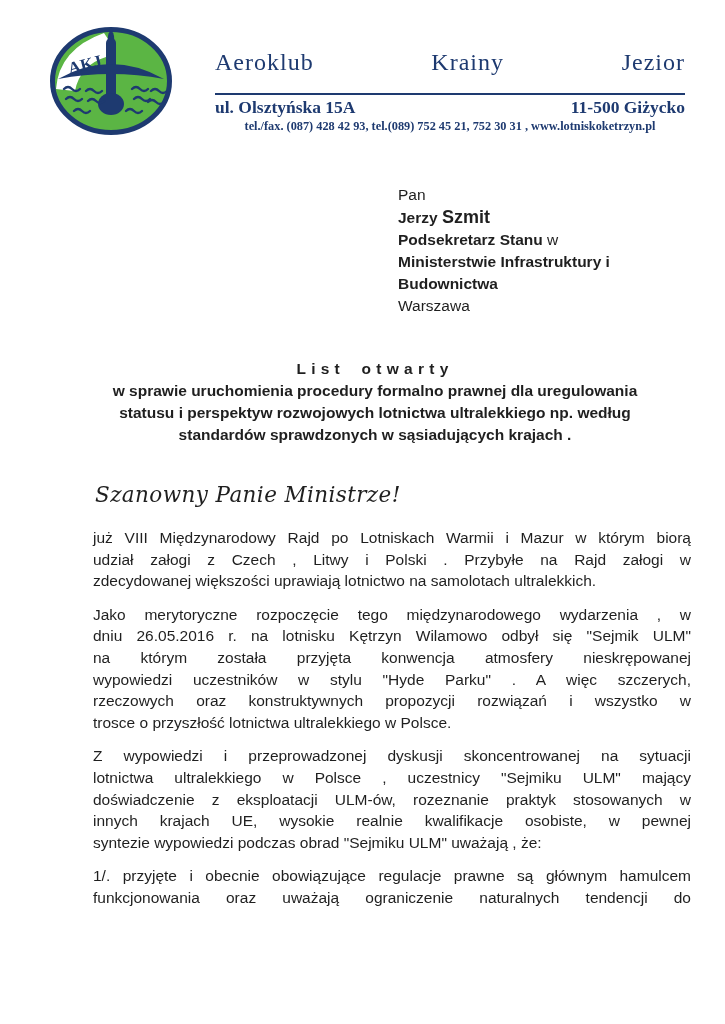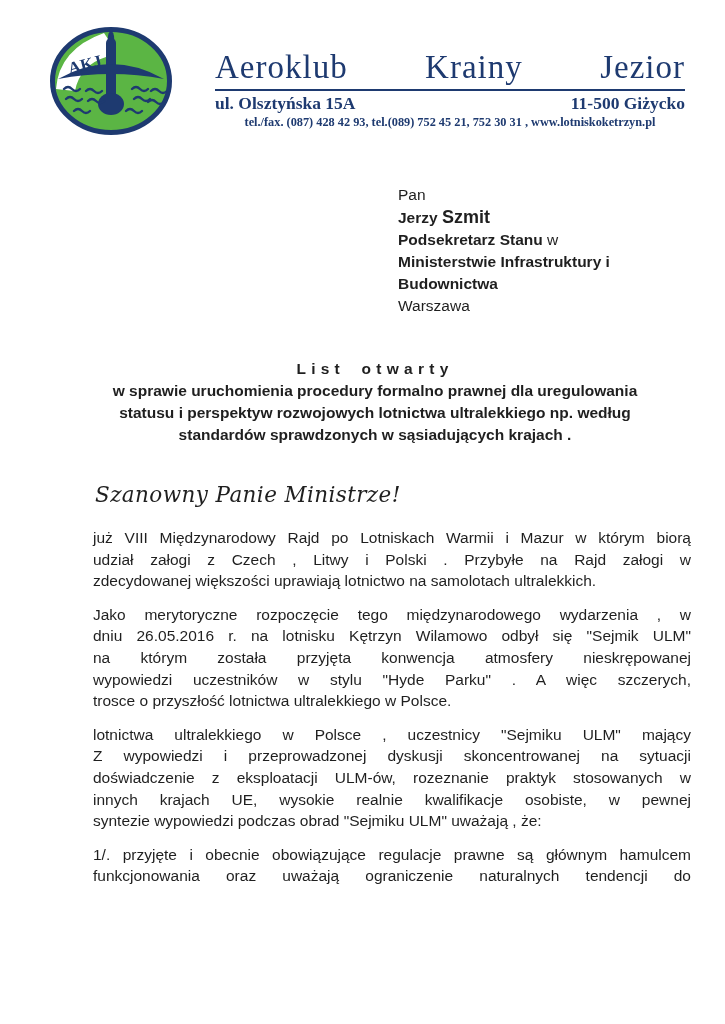--- a/index.html
+++ b/index.html
@@ -23,25 +23,25 @@
     position:absolute;top:27px;left:50px;right:40px;
     display:flex;gap:43px;align-items:flex-start;
   }
   .logo{width:122px;height:108px;flex:0 0 auto;}
   .head-right{
     flex:1;min-width:0;padding-top:22px;
     font-family:"Liberation Serif", serif;
     color:var(--navy);
   }
   .org-name{
-    font-size:33px;line-height:1.12;
+    font-size:24px;line-height:1.12;
     letter-spacing:1px;
     text-align:justify;text-align-last:justify;
     border-bottom:2.5px solid var(--navy);
-    padding-bottom:3px;
+    padding-bottom:17px;
     white-space:nowrap;
   }
   .addr-row{
     display:flex;justify-content:space-between;
     font-size:17.5px;font-weight:bold;
     margin-top:3px;line-height:1.1;
   }
   .tel-line{
     font-size:12.3px;font-weight:bold;
     text-align:center;margin-top:2px;line-height:1.2;
@@ -153,25 +153,26 @@
       <div class="para">
         <div class="jline">już VIII Międzynarodowy Rajd po Lotniskach Warmii i Mazur w którym biorą</div>
         <div class="jline">udział załogi z Czech , Litwy i Polski . Przybyłe na Rajd załogi w</div>
         <div class="jline last">zdecydowanej większości uprawiają lotnictwo na samolotach ultralekkich.</div>
       </div>
       <div class="para">
         <div class="jline">Jako merytoryczne rozpoczęcie tego międzynarodowego wydarzenia , w</div>
         <div class="jline">dniu 26.05.2016 r. na lotnisku Kętrzyn Wilamowo odbył się "Sejmik ULM"</div>
         <div class="jline">na którym została przyjęta konwencja atmosfery nieskrępowanej</div>
         <div class="jline">wypowiedzi uczestników w stylu "Hyde Parku" . A więc szczerych,</div>
+        <div class="jline">rzeczowych oraz konstruktywnych propozycji rozwiązań i wszystko w</div>
         <div class="jline last">trosce o przyszłość lotnictwa ultralekkiego w Polsce.</div>
       </div>
       <div class="para">
+        <div class="jline">Z wypowiedzi i przeprowadzonej dyskusji skoncentrowanej na sytuacji</div>
         <div class="jline">lotnictwa ultralekkiego w Polsce , uczestnicy "Sejmiku ULM" mający</div>
-        <div class="jline">Z wypowiedzi i przeprowadzonej dyskusji skoncentrowanej na sytuacji</div>
         <div class="jline">doświadczenie z eksploatacji ULM-ów, rozeznanie praktyk stosowanych w</div>
         <div class="jline">innych krajach UE, wysokie realnie kwalifikacje osobiste, w pewnej</div>
         <div class="jline last">syntezie wypowiedzi podczas obrad "Sejmiku ULM" uważają , że:</div>
       </div>
       <div class="para">
         <div class="jline">1/. przyjęte i obecnie obowiązujące regulacje prawne są głównym hamulcem</div>
         <div class="jline">funkcjonowania oraz uważają ograniczenie naturalnych tendencji do</div>
       </div>
     </main>
 

